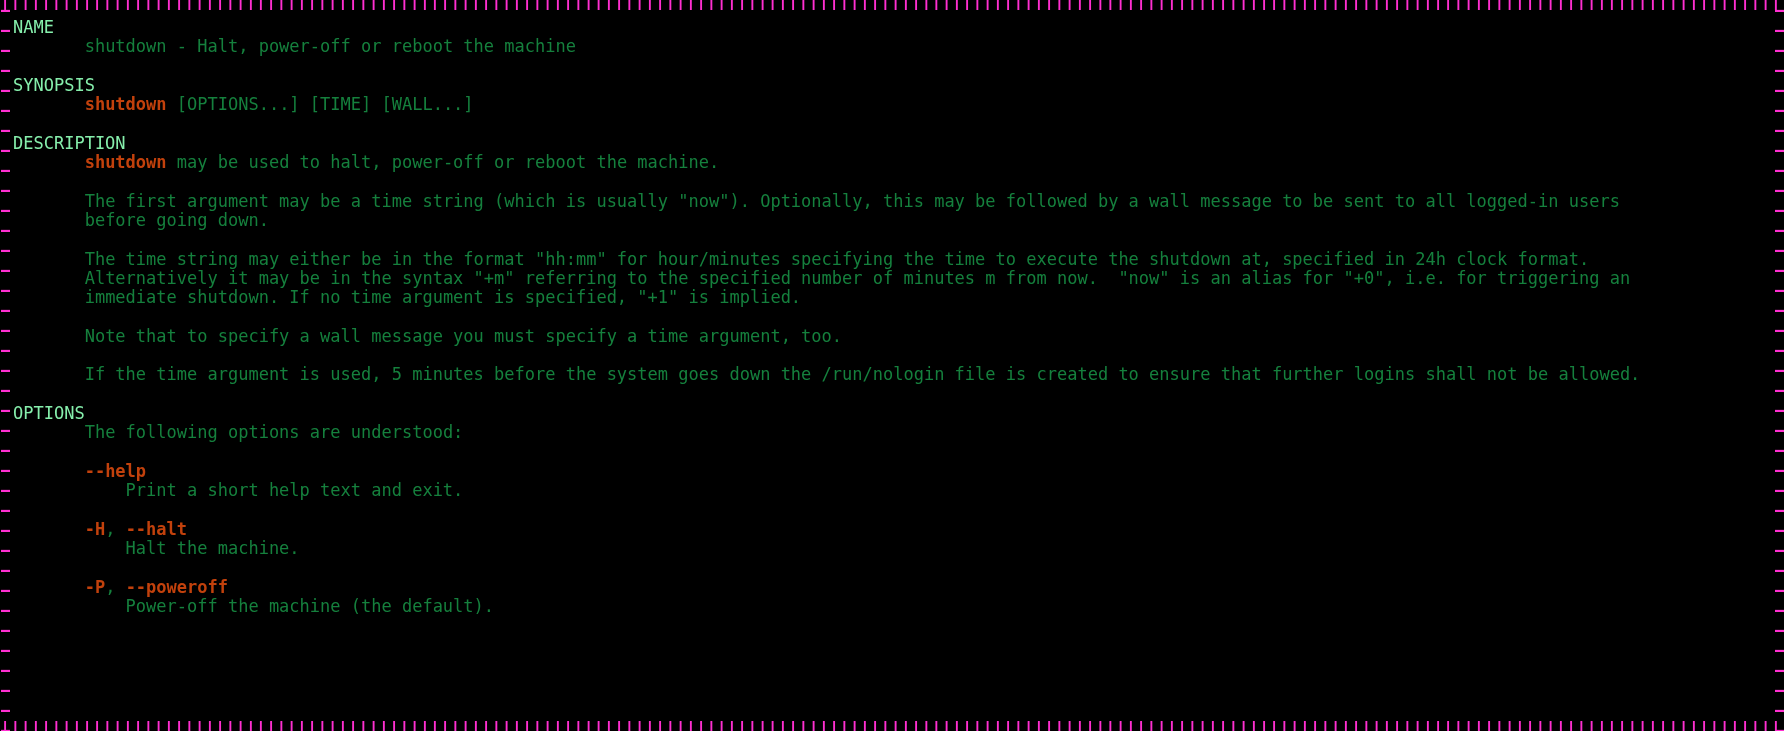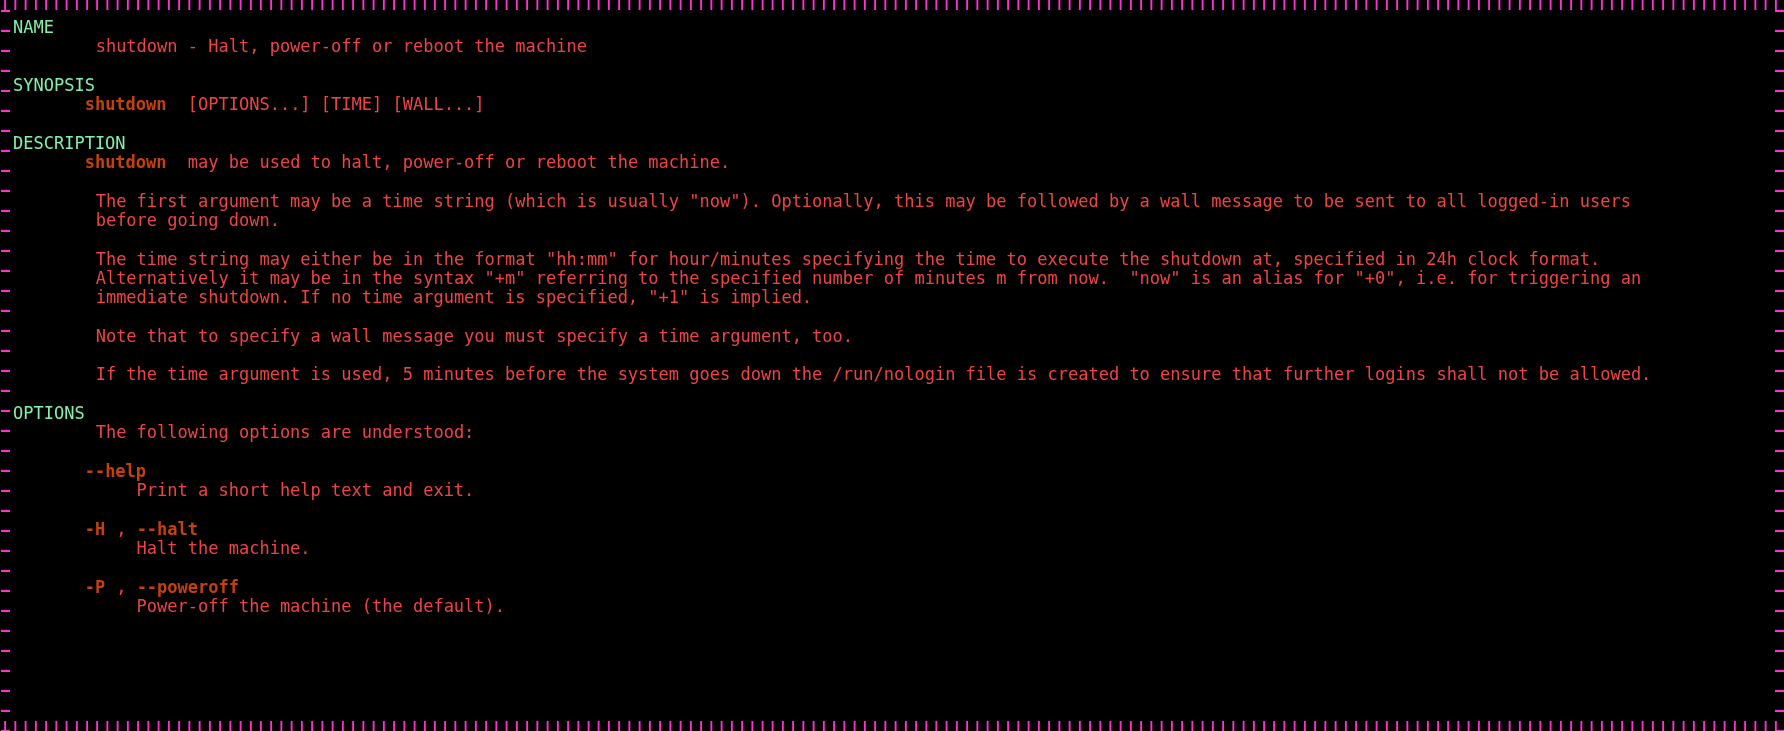--- a/index.html
+++ b/index.html
@@ -61,21 +61,21 @@
     position: absolute;
     top: 18px;
     left: 13px;
     right: 13px;
     bottom: 12px;
     white-space: pre;
     color: #d4d4d4;
     overflow: hidden;
   }
   .b { font-weight: bold; color: #c2410c; }
-  .n { color: #ef4444; margin-left: 11px; }
+  .n { color: #15803d; }
   .sect { font-weight: normal; color: #86efac; }
   .line { display: block; height: 19.3px; }
 </style>
 </head>
 <body>
 
 <div class="frame">
   <div class="border-top">||||||||||||||||||||||||||||||||||||||||||||||||||||||||||||||||||||||||||||||||||||||||||||||||||||||||||||||||||||||||||||||||||||||||||||||||||||||||||||||||||||||||||||||||||||||||||||||||||||||||||||||||||||||||||||||||||||||||||||||||||||||||||||||||||||||||||||||||||||||||||||||||||||||||||||||||||||||||||||||||||||||||||||||||||||||||||||||||||||||||||||||||||||||||||||||||||||||||||||||||||||||||||||||||||||||||||||||||||||||||||||||||||||||||||||||||||||||||||||||||||||||||||||||||||||||||||||||||||||||||||||||||||||||||||||||||||||||||||||||||</div>
   <div class="border-bottom">||||||||||||||||||||||||||||||||||||||||||||||||||||||||||||||||||||||||||||||||||||||||||||||||||||||||||||||||||||||||||||||||||||||||||||||||||||||||||||||||||||||||||||||||||||||||||||||||||||||||||||||||||||||||||||||||||||||||||||||||||||||||||||||||||||||||||||||||||||||||||||||||||||||||||||||||||||||||||||||||||||||||||||||||||||||||||||||||||||||||||||||||||||||||||||||||||||||||||||||||||||||||||||||||||||||||||||||||||||||||||||||||||||||||||||||||||||||||||||||||||||||||||||||||||||||||||||||||||||||||||||||||||||||||||||||||||||||||||||||||</div>
   <div class="border-left">

